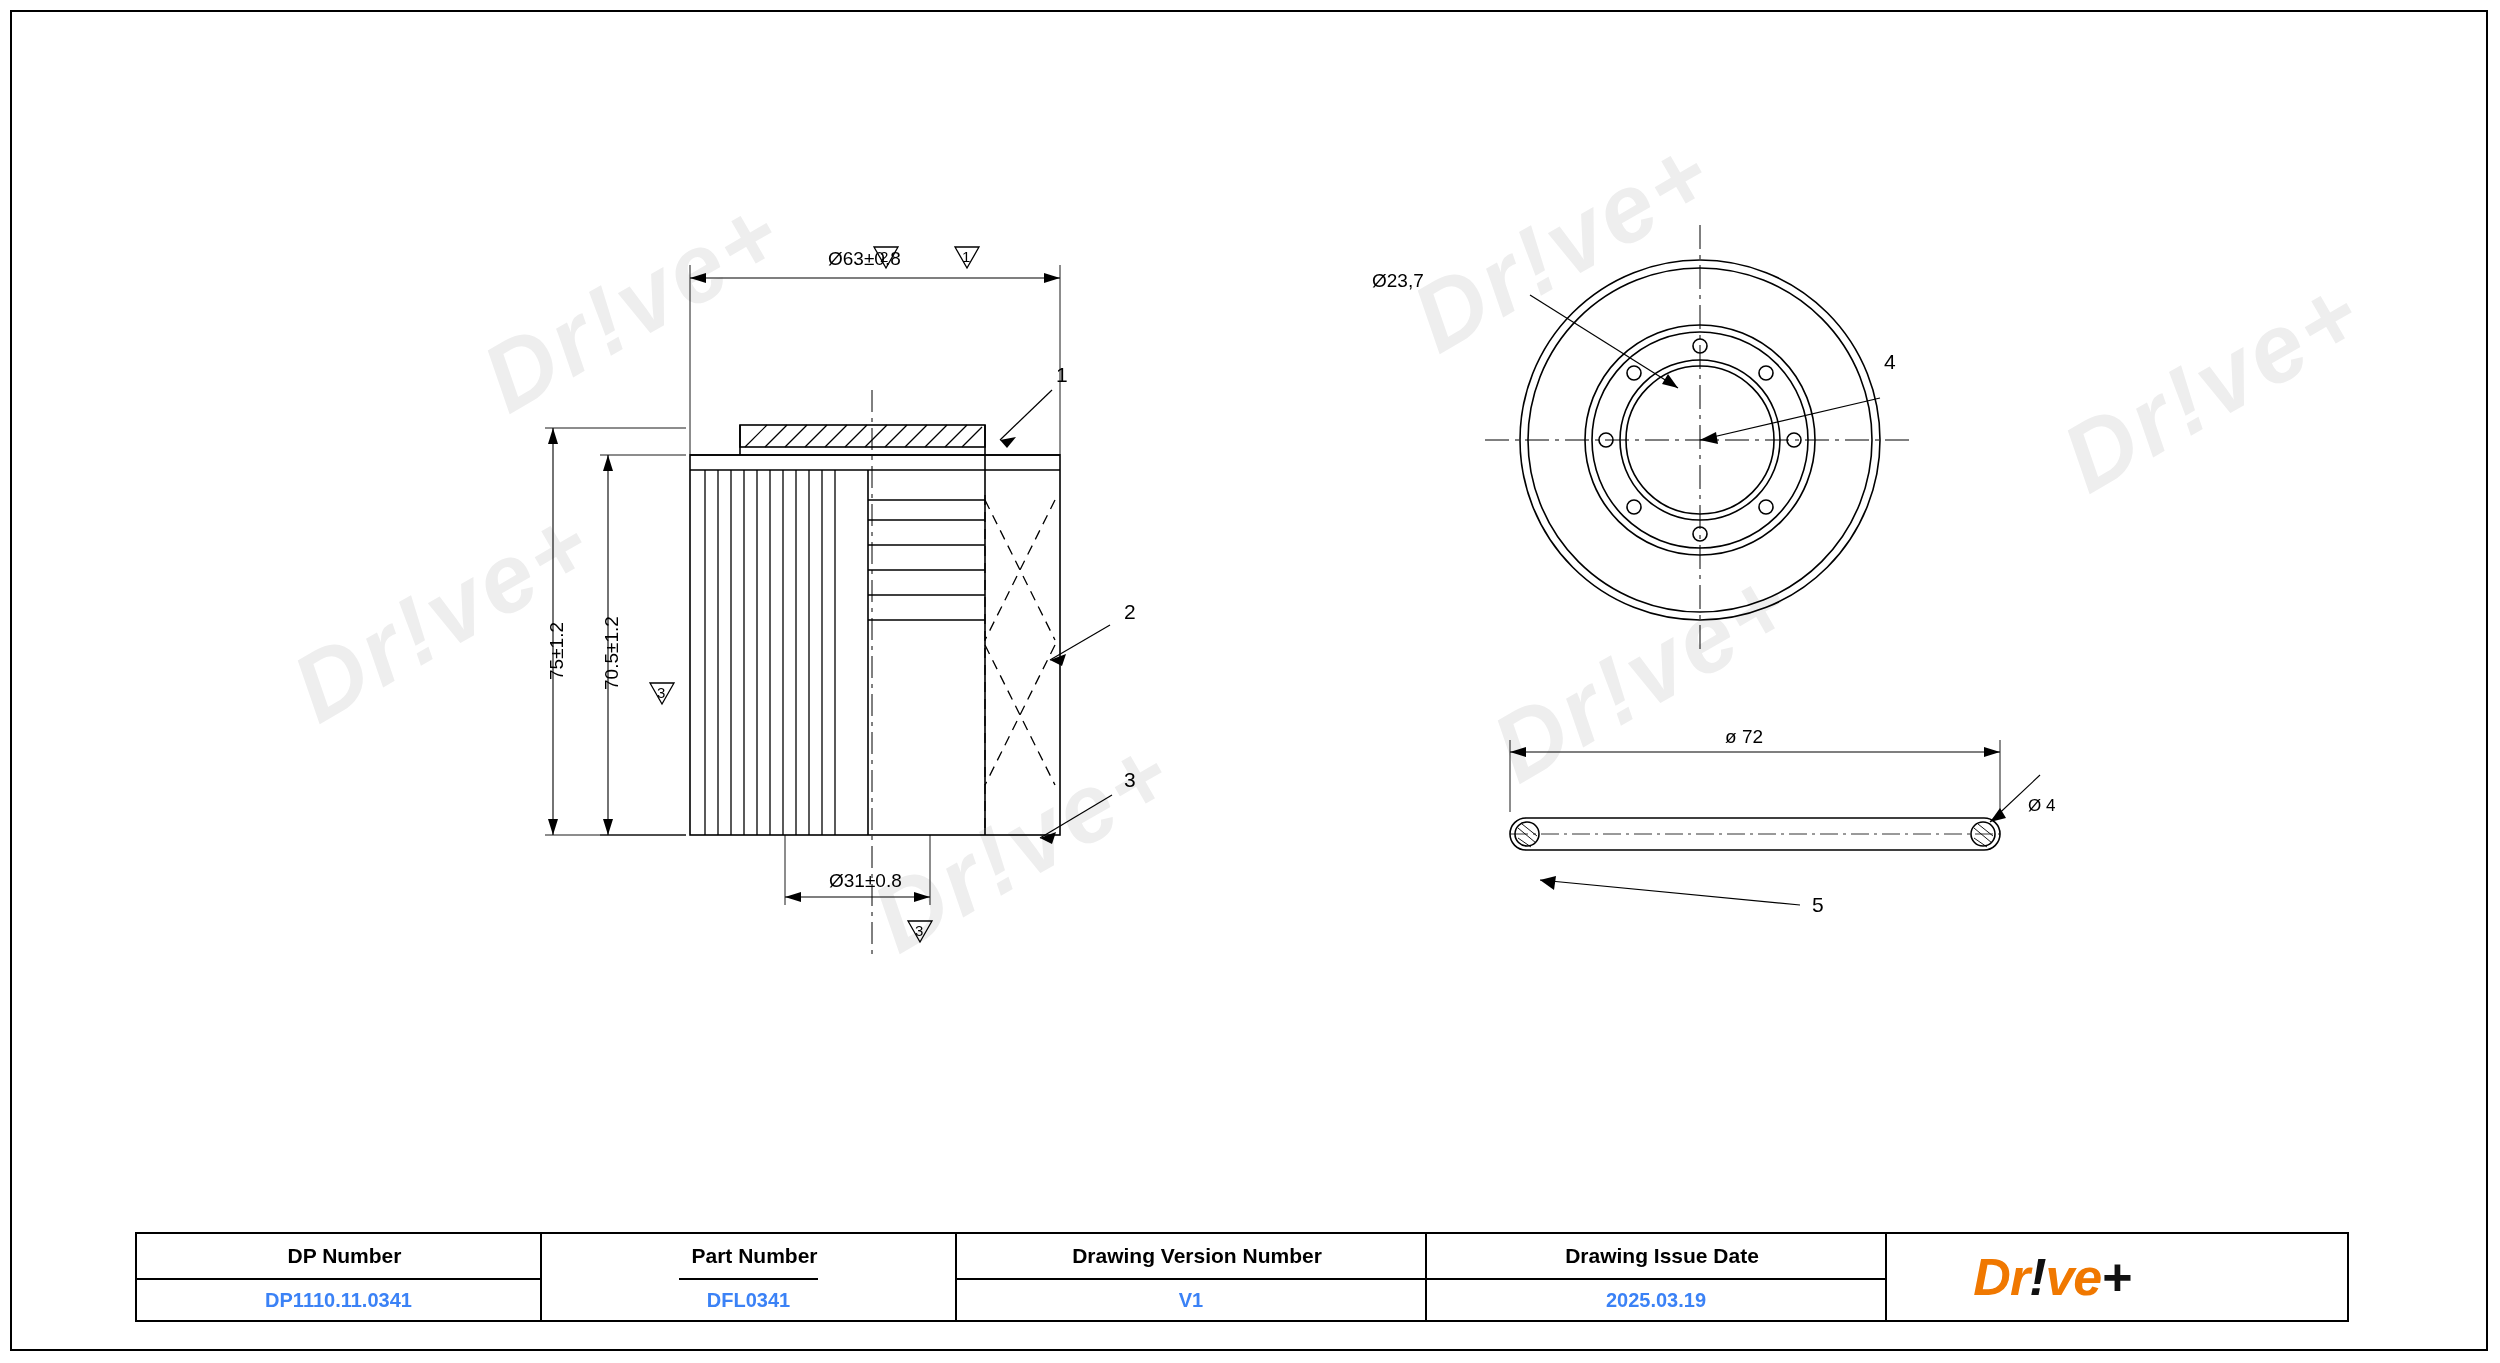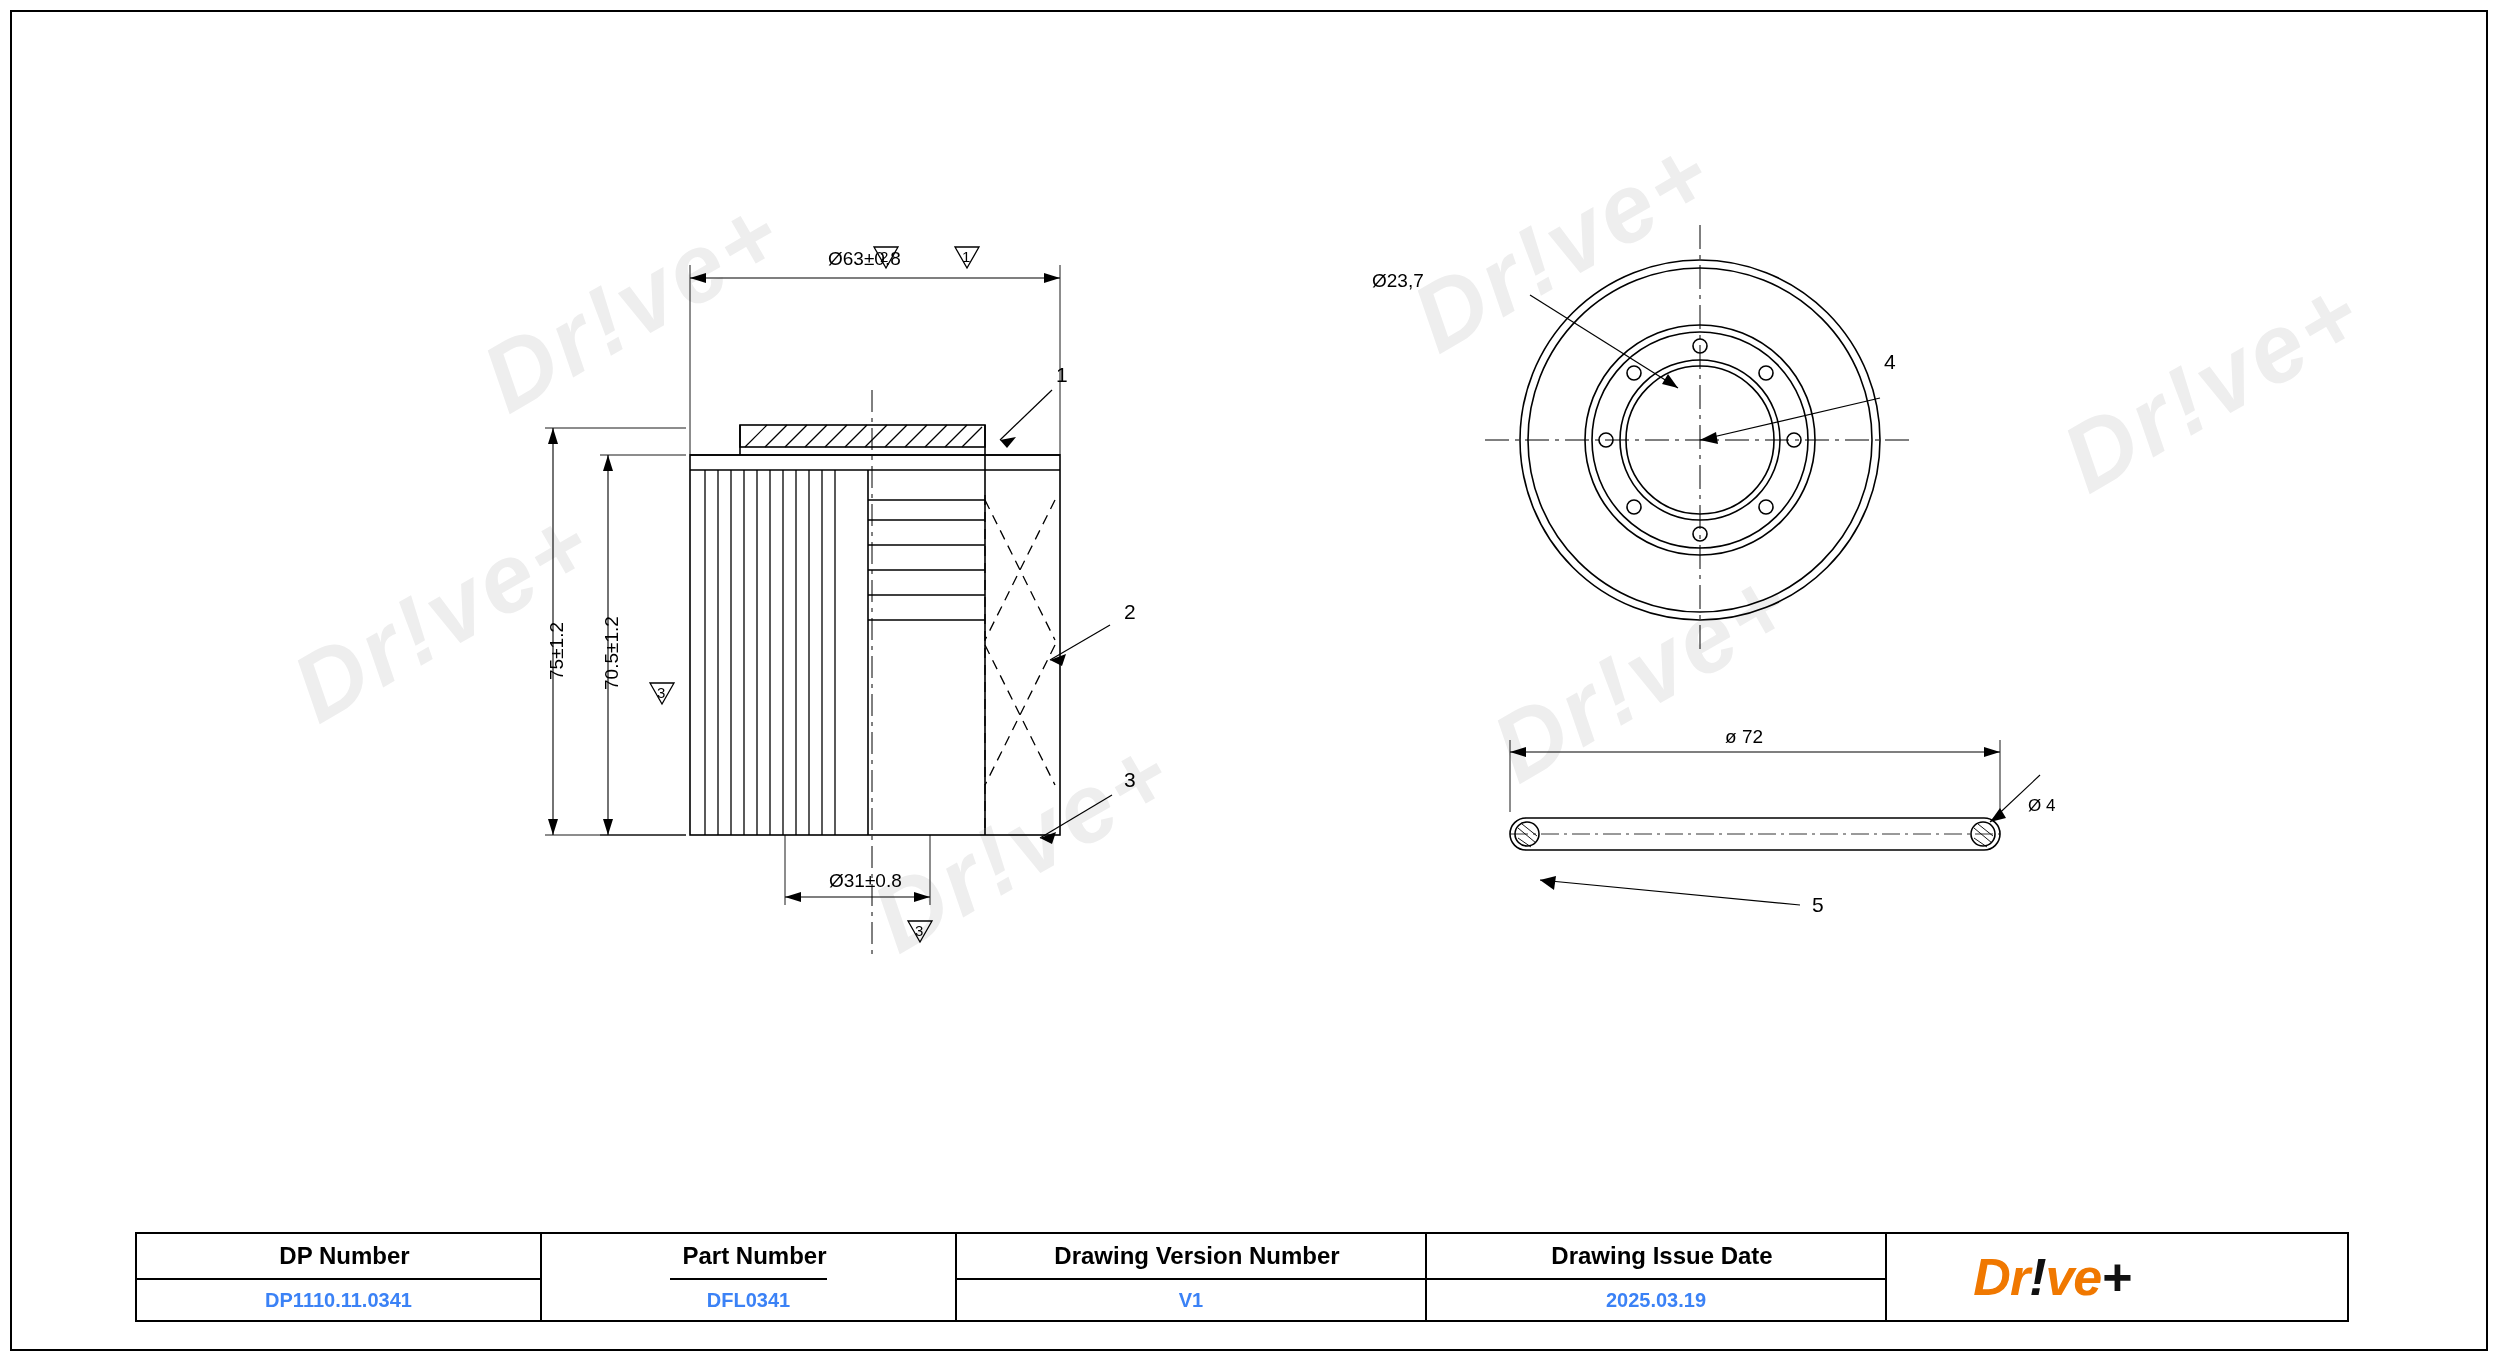--- a/index.html
+++ b/index.html
@@ -74,21 +74,21 @@
     display: flex;
     flex-direction: column;
   }
   .tb-col:last-child { border-right: none; }
   .tb-head {
     height: 44px;
     border-bottom: 2px solid #000;
     display: flex;
     align-items: center;
     justify-content: center;
-    font-size: 24px;
+    font-size: 21px;
     font-weight: bold;
     color: #000;
     padding-left: 12px;
   }
   .tb-val {
     flex: 1;
     display: flex;
     align-items: center;
     justify-content: center;
     font-size: 20px;

